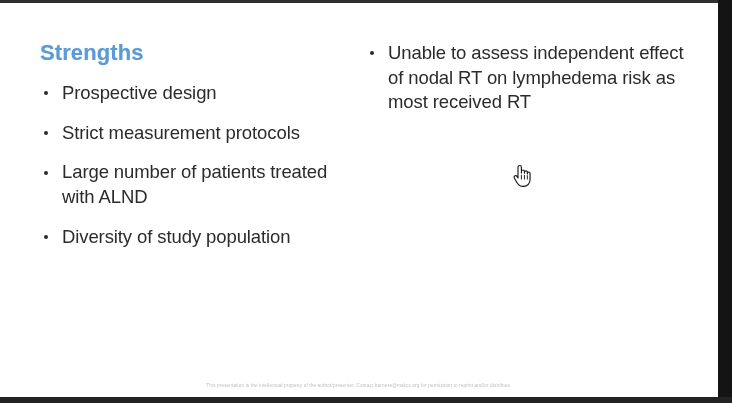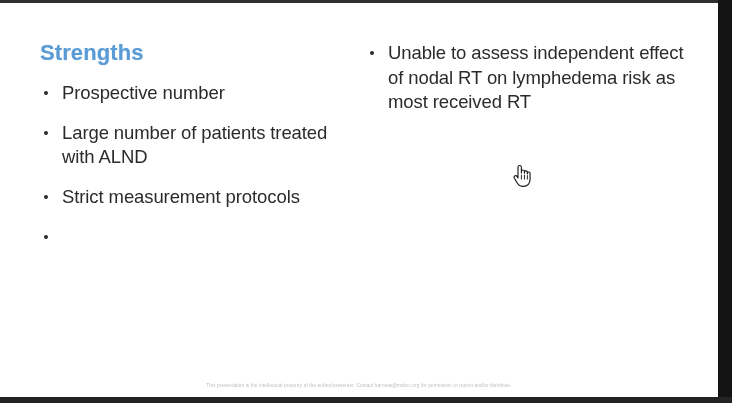--- a/index.html
+++ b/index.html
@@ -153,32 +153,33 @@
 
   <div id="slide">
 
     <div id="slide-body">
 
       <div class="column" id="column-strengths">
         <h2 class="column-heading">Strengths</h2>
         <ul class="bullet-list">
           <li>
             <span class="bullet-dot"></span>
-            <span>Prospective number</span>
+            <span>Prospective design</span>
+          </li>
+          <li>
+            <span class="bullet-dot"></span>
+            <span>Strict measurement protocols</span>
           </li>
           <li>
             <span class="bullet-dot"></span>
             <span>Large number of patients treated with ALND</span>
           </li>
           <li>
             <span class="bullet-dot"></span>
-            <span>Strict measurement protocols</span>
-          </li>
-          <li>
-            <span class="bullet-dot"></span>
+            <span>Diversity of study population</span>
           </li>
         </ul>
       </div>
 
       <div class="column" id="column-limitations">
         <ul class="bullet-list">
           <li>
             <span class="bullet-dot"></span>
             <span>Unable to assess independent effect of nodal RT on lymphedema risk as most received RT</span>
           </li>

